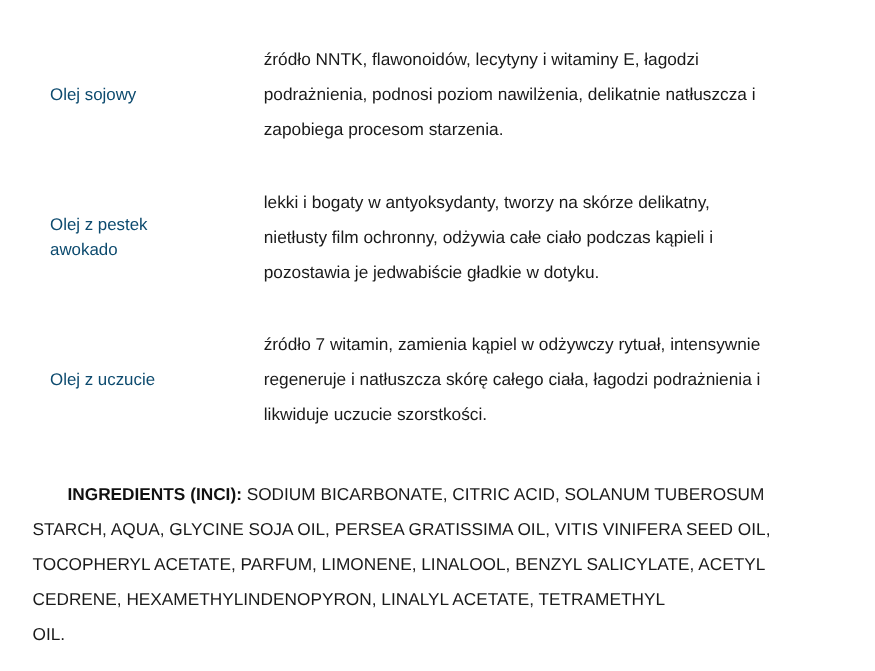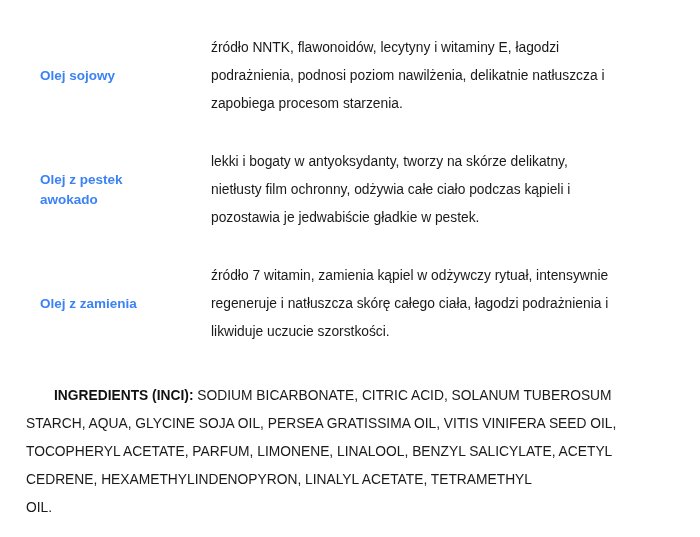--- a/index.html
+++ b/index.html
@@ -25,25 +25,25 @@
     width: 100%;
     border-collapse: collapse;
     table-layout: fixed;
   }
   .ingredient-row {
     vertical-align: top;
   }
   .oil-name {
     width: 133px;
     padding: 0 10px 30px 14px;
-    font-weight: bold;
+    font-weight: normal;
     font-size: 13.5px;
     line-height: 20px;
     vertical-align: middle;
-    color: #3b82f6;
+    color: #0c4a6e;
   }
   .oil-desc {
     padding: 0 12px 30px 0;
     font-size: 13.8px;
     line-height: 28px;
     color: #1a1a1a;
     vertical-align: top;
   }
   .oil-desc .line {
     display: block;
@@ -90,28 +90,28 @@
       </tr>
 
       <tr class="ingredient-row">
         <td class="oil-name">
           <span class="line">Olej z pestek</span>
           <span class="line">awokado</span>
         </td>
         <td class="oil-desc">
           <span class="line">lekki i bogaty w antyoksydanty, tworzy na skórze delikatny,</span>
           <span class="line">nietłusty film ochronny, odżywia całe ciało podczas kąpieli i</span>
-          <span class="line">pozostawia je jedwabiście gładkie w pestek.</span>
+          <span class="line">pozostawia je jedwabiście gładkie w dotyku.</span>
         </td>
       </tr>
 
       <tr class="ingredient-row">
         <td class="oil-name">
           <span class="line">Olej z</span>
-          <span class="line">zamienia</span>
+          <span class="line">uczucie</span>
         </td>
         <td class="oil-desc">
           <span class="line">źródło 7 witamin, zamienia kąpiel w odżywczy rytuał, intensywnie</span>
           <span class="line">regeneruje i natłuszcza skórę całego ciała, łagodzi podrażnienia i</span>
           <span class="line">likwiduje uczucie szorstkości.</span>
         </td>
       </tr>
 
     </tbody>
   </table>

